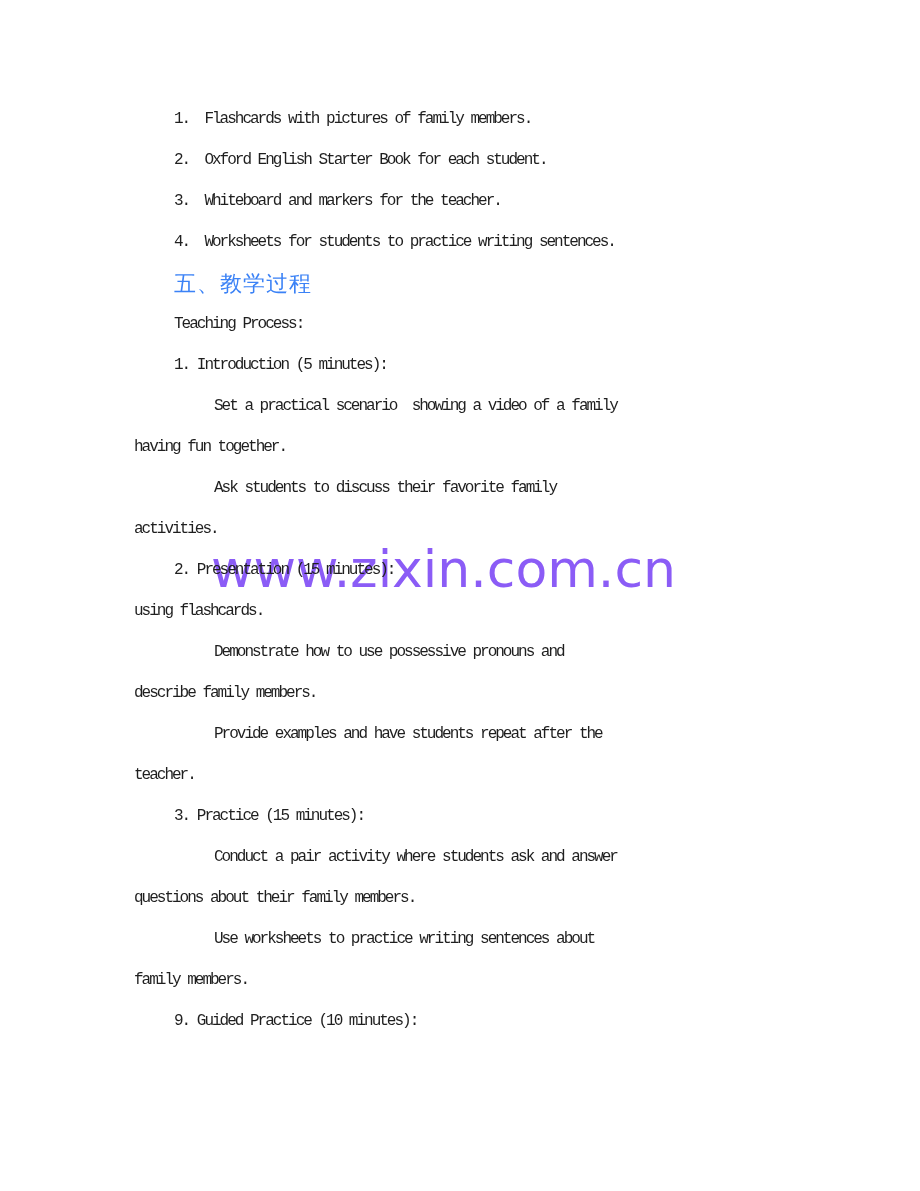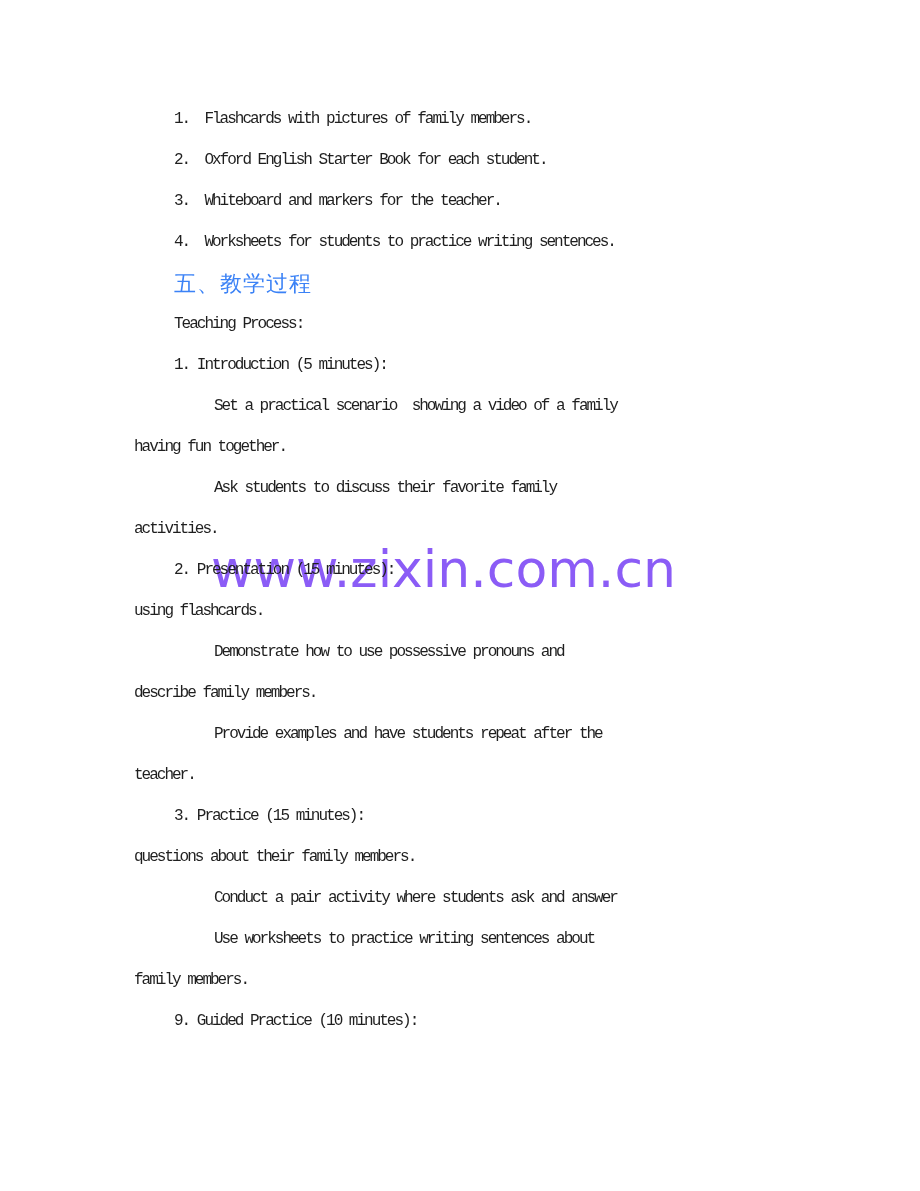--- a/index.html
+++ b/index.html
@@ -67,20 +67,20 @@
     <div class="line">having fun together.</div>
     <div class="line ind3">Ask students to discuss their favorite family</div>
     <div class="line">activities.</div>
     <div class="line ind2">2. Presentation (15 minutes):</div>
     <div class="line">using flashcards.</div>
     <div class="line ind3">Demonstrate how to use possessive pronouns and</div>
     <div class="line">describe family members.</div>
     <div class="line ind3">Provide examples and have students repeat after the</div>
     <div class="line">teacher.</div>
     <div class="line ind2">3. Practice (15 minutes):</div>
+    <div class="line ind3">Conduct a pair activity where students ask and answer</div>
     <div class="line">questions about their family members.</div>
-    <div class="line ind3">Conduct a pair activity where students ask and answer</div>
     <div class="line ind3">Use worksheets to practice writing sentences about</div>
     <div class="line">family members.</div>
     <div class="line ind2">9. Guided Practice (10 minutes):</div>
   </div>
 
 </div>
 
 </body></html>

